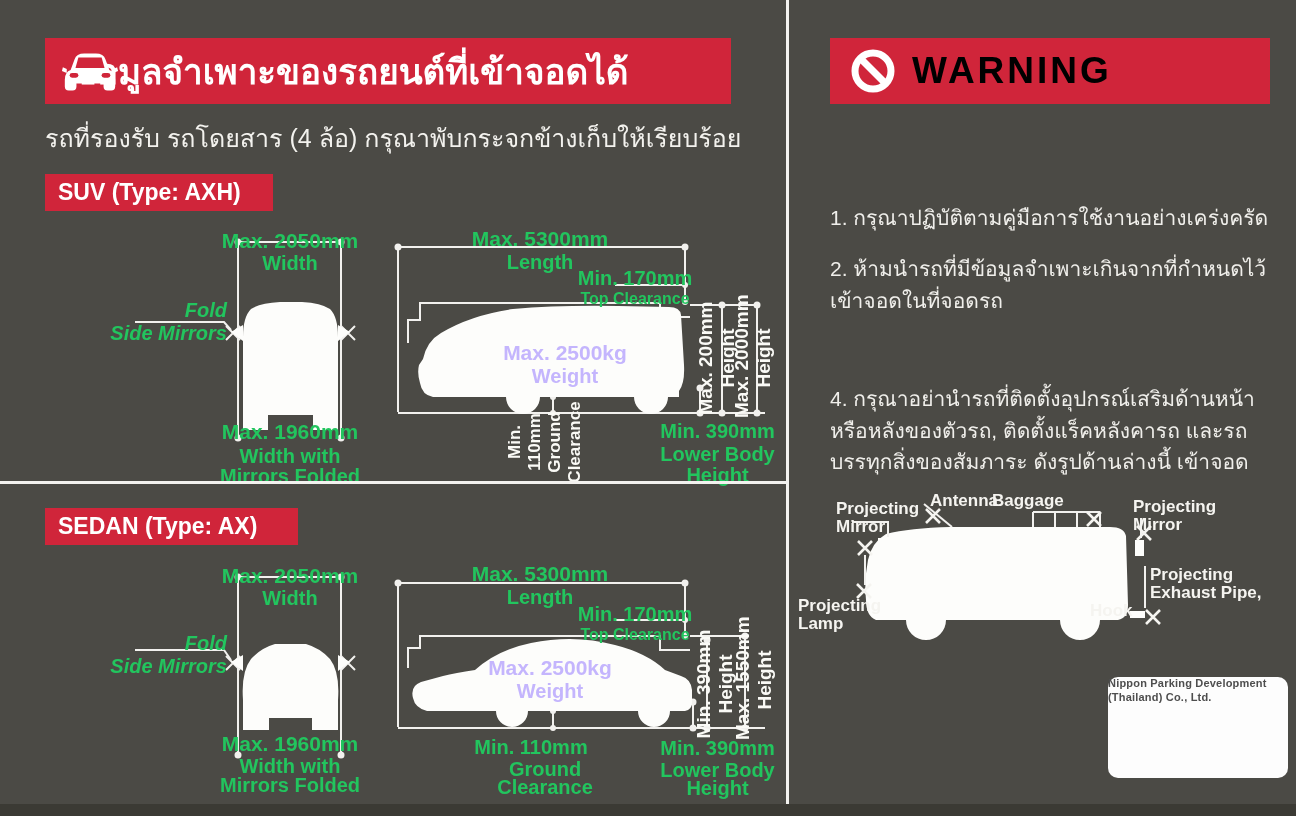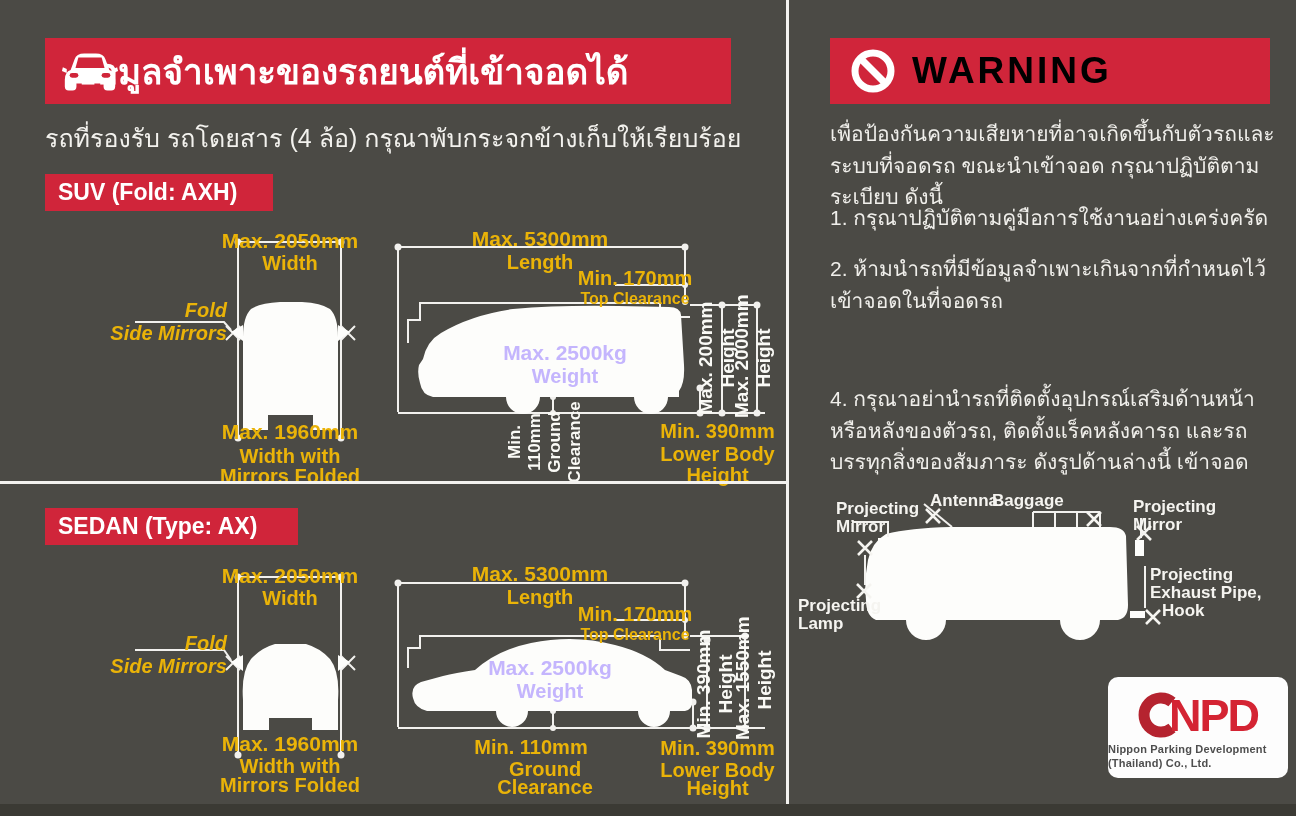--- a/index.html
+++ b/index.html
@@ -15,21 +15,21 @@
   .title-banner{left:45px;top:38px;width:686px;height:66px;padding-left:14px;box-sizing:border-box;}
   .warn-banner{left:830px;top:38px;width:440px;height:66px;padding-left:20px;box-sizing:border-box;}
   .title-text{color:#ffffff;font-weight:700;font-size:35px;margin-left:14px;white-space:nowrap;}
   .warn-text{color:#000000;font-weight:700;font-size:37px;letter-spacing:3px;margin-left:16px;}
   .subtitle{position:absolute;left:45px;top:118px;color:#f3f2ee;font-size:25px;white-space:nowrap;}
   .badge{position:absolute;background:#d0253a;color:#fff;font-weight:700;font-size:23px;
          line-height:37px;height:37px;padding-left:13px;box-sizing:border-box;}
   .badge-suv{left:45px;top:174px;width:228px;}
   .badge-sedan{left:45px;top:508px;width:253px;}
   
-  .lbl{position:absolute;font-weight:700;color:#eab308;text-align:center;white-space:nowrap;
+  .lbl{position:absolute;font-weight:700;color:#22c55e;text-align:center;white-space:nowrap;
        line-height:1;font-size:20px;}
   .lbl.lg{font-size:21px;}
   .lbl.sm{font-size:16px;}
   .lbl.r{text-align:right;font-style:italic;}
   .lbl.dark{color:#c4b5fd;}
   
   .vblock{position:absolute;transform:rotate(-90deg);text-align:center;font-weight:700;
           color:#fafaf6;white-space:nowrap;}
   .vblock div{line-height:22px;font-size:19px;}
   .vblock.gc div{line-height:20px;font-size:17px;}
@@ -56,21 +56,21 @@
       <path fill="#d0253a" d="M20,10 L44,10 L47,21 L17,21 Z"></path>
       <rect fill="#d0253a" x="11" y="26" width="9" height="5" rx="2.5"></rect>
       <rect fill="#d0253a" x="44" y="26" width="9" height="5" rx="2.5"></rect>
       <path fill="#ffffff" d="M4,20 L8,22 L8,26 L3,24 Z"></path>
       <path fill="#ffffff" d="M60,20 L56,22 L56,26 L61,24 Z"></path>
     </svg>
     <div class="title-text">ข้อมูลจำเพาะของรถยนต์ที่เข้าจอดได้</div>
   </div>
   <div class="subtitle">รถที่รองรับ รถโดยสาร (4 ล้อ) กรุณาพับกระจกข้างเก็บให้เรียบร้อย</div>
 
-  <div class="badge badge-suv">SUV (Fold: AXH)</div>
+  <div class="badge badge-suv">SUV (Type: AXH)</div>
 
   <svg class="abs" style="left:120px;top:225px;" width="280" height="250" viewBox="0 0 280 250">
     <g stroke="#f2f1ee" stroke-width="2" fill="none">
       <path d="M118,17 H221"></path>
         <path d="M118,17 V213"></path>
         <path d="M221,17 V213"></path>
       <path d="M15,97 H104 L111,105"></path>
       <path d="M106,101 L120,115 M120,101 L106,115"></path>
       <path d="M221,101 L235,115 M235,101 L221,115"></path>
     </g>
@@ -218,21 +218,20 @@
   <div class="lbl" style="left:645px;top:760px;width:145px;">Lower Body</div>
   <div class="lbl" style="left:645px;top:778px;width:145px;">Height</div>
 
   <div class="banner warn-banner">
     <svg width="46" height="46" viewBox="0 0 46 46" style="position:static;">
       <circle cx="23" cy="23" r="18" fill="none" stroke="#ffffff" stroke-width="7"></circle>
       <line x1="10" y1="10" x2="36" y2="36" stroke="#ffffff" stroke-width="7"></line>
     </svg>
     <div class="warn-text">WARNING</div>
   </div>
-  <div class="warn-p" style="top:118px;">เพื่อป้องกันความเสียหายที่อาจเกิดขึ้นกับตัวรถและระบบที่จอดรถ ขณะนำเข้าจอด กรุณาปฏิบัติตามระเบียบ ดังนี้</div>
   <div class="warn-p" style="top:202px;">1. กรุณาปฏิบัติตามคู่มือการใช้งานอย่างเคร่งครัด</div>
   <div class="warn-p" style="top:253px;">2. ห้ามนำรถที่มีข้อมูลจำเพาะเกินจากที่กำหนดไว้เข้าจอดในที่จอดรถ</div>
   <div class="warn-p" style="top:383px;">4. กรุณาอย่านำรถที่ติดตั้งอุปกรณ์เสริมด้านหน้าหรือหลังของตัวรถ, ติดตั้งแร็คหลังคารถ และรถบรรทุกสิ่งของสัมภาระ ดังรูปด้านล่างนี้ เข้าจอด</div>
 
   <svg class="abs" style="left:790px;top:480px;" width="506" height="200" viewBox="0 0 506 200">
     <path fill="#fdfdfb" d="M76,120 Q74,100 78,80 Q82,62 96,54 Q120,48 160,47 L320,47 Q334,47 336,56 L338,125 Q338,138 328,140 L310,140 A20,20 0 0 1 270,140 L156,140 A20,20 0 0 1 116,140 L86,140 Q76,136 76,120 Z"></path>
     <g stroke="#f2f1ee" stroke-width="2" fill="none">
       <path d="M243,32 H310 M243,32 V47 M265,32 V47 M287,32 V47 M310,32 V47"></path>
       <path d="M162,47 L134,24"></path>
       <path d="M62,42 H98 V57"></path>
@@ -254,31 +253,25 @@
     </g>
   </svg>
   <div class="pro-lbl" style="left:836px;top:500px;">Projecting</div>
   <div class="pro-lbl" style="left:836px;top:518px;">Mirror</div>
   <div class="pro-lbl" style="left:930px;top:492px;">Antenna</div>
   <div class="pro-lbl" style="left:992px;top:492px;">Baggage</div>
   <div class="pro-lbl" style="left:1133px;top:498px;">Projecting</div>
   <div class="pro-lbl" style="left:1133px;top:516px;">Mirror</div>
   <div class="pro-lbl" style="left:1150px;top:566px;">Projecting</div>
   <div class="pro-lbl" style="left:1150px;top:584px;">Exhaust Pipe,</div>
-  <div class="pro-lbl" style="left:1162px;top:602px;">Hook</div>
+  <div class="pro-lbl" style="left:1090px;top:602px;">Hook</div>
   <div class="pro-lbl" style="left:798px;top:597px;">Projecting</div>
   <div class="pro-lbl" style="left:798px;top:615px;">Lamp</div>
 
   <div class="logo-box">
-    <div class="logo-mark">
-      <svg width="40" height="52" viewBox="0 0 40 52" style="position:static;">
-        <path d="M34,13 A17,17 0 1 0 34,39" fill="none" stroke="#b5232f" stroke-width="11"></path>
-      </svg>
-      <span class="logo-letters">NPD</span>
-    </div>
     <div class="logo-line">Nippon Parking Development</div>
     <div class="logo-line">(Thailand) Co., Ltd.</div>
   </div>
 
   <div class="div-v"></div>
   <div class="div-h"></div>
   <div class="bottom-strip"></div>
 
 </div>
 

